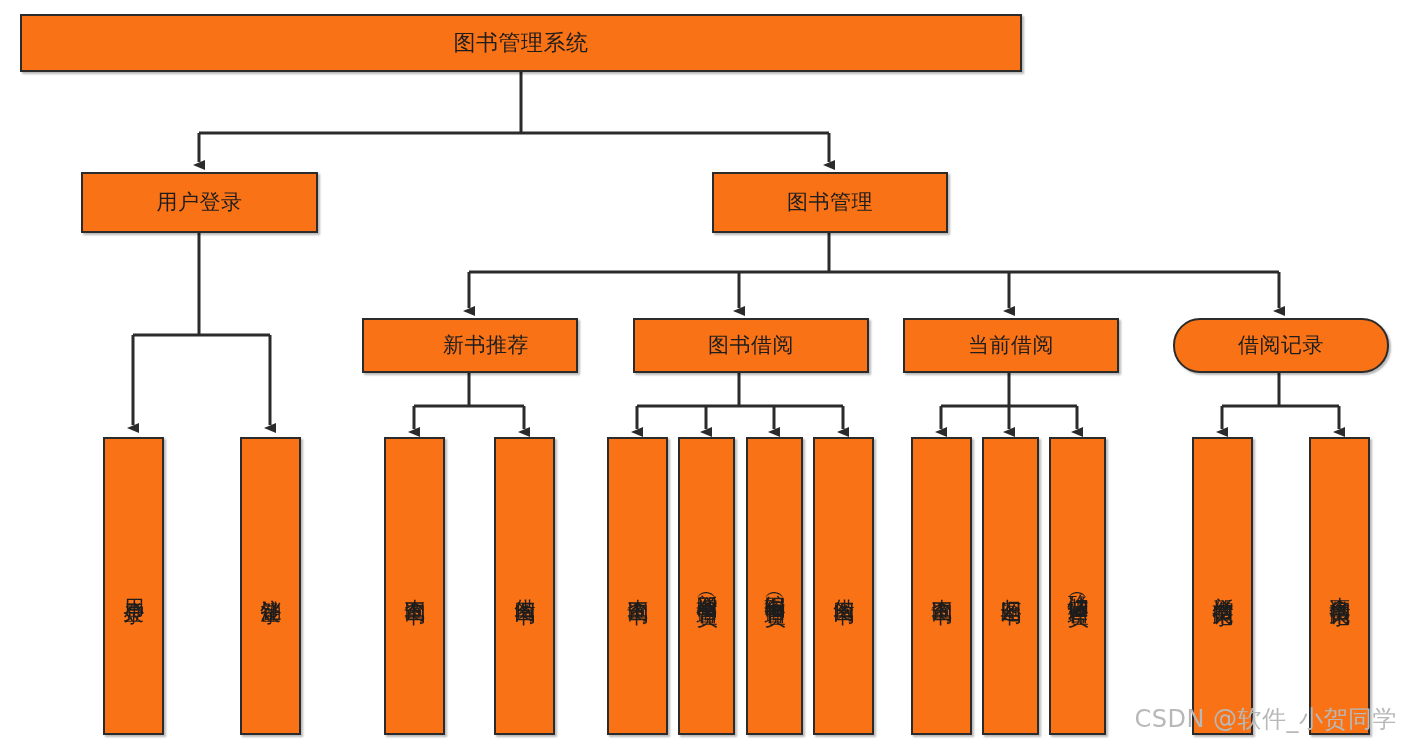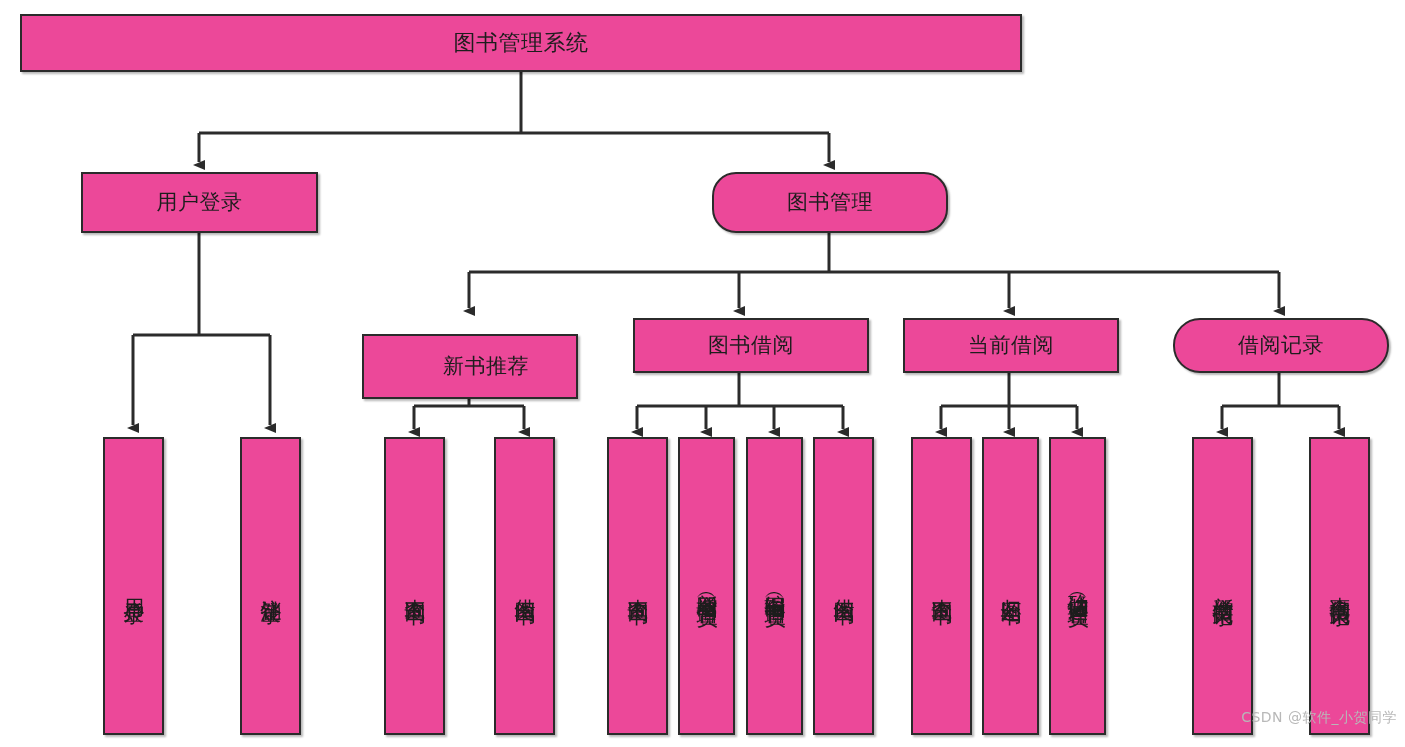--- a/index.html
+++ b/index.html
@@ -23,21 +23,21 @@
     position: absolute;
     left: 0;
     top: 0;
     width: 1405px;
     height: 747px;
     pointer-events: none;
   }
   .node {
     position: absolute;
     box-sizing: border-box;
-    background: #ec4899;
+    background: #f97316;
     border: 2px solid #2b2b2b;
     box-shadow: 2px 2px 2px rgba(0,0,0,0.28);
     display: flex;
     align-items: center;
     justify-content: center;
     z-index: 3;
   }
   .node-label {
     display: block;
     text-align: center;
@@ -64,22 +64,22 @@
     writing-mode: vertical-rl;
     text-orientation: upright;
     font-size: 21px;
     line-height: 1.28;
     letter-spacing: 2px;
     max-height: 100%;
   }
   .watermark {
     position: absolute;
     right: 8px;
-    bottom: 20px;
-    font-size: 14px;
+    bottom: 12px;
+    font-size: 24px;
     color: #b8b8b8;
     letter-spacing: 0.5px;
     z-index: 6;
     white-space: nowrap;
     font-family: "DejaVu Sans", "Liberation Sans", sans-serif;
   }
 </style>
 </head>
 <body>
 
@@ -136,25 +136,25 @@
     </g>
   </svg>
 
   <div class="node horiz root" style="left:20px; top:14px; width:1002px; height:58px;">
     <span class="node-label">图书管理系统</span>
   </div>
 
   <div class="node horiz" style="left:81px; top:172px; width:237px; height:61px;">
     <span class="node-label">用户登录</span>
   </div>
-  <div class="node horiz" style="left:712px; top:172px; width:236px; height:61px;border-radius:24px;">
+  <div class="node horiz" style="left:712px; top:172px; width:236px; height:61px;">
     <span class="node-label">图书管理</span>
   </div>
 
-  <div class="node horiz" style="left:362px; top:334px; width:216px; height:65px;padding-left:32px;">
+  <div class="node horiz" style="left:362px; top:318px; width:216px; height:55px;padding-left:32px;">
     <span class="node-label">新书推荐</span>
   </div>
   <div class="node horiz" style="left:633px; top:318px; width:236px; height:55px;">
     <span class="node-label">图书借阅</span>
   </div>
   <div class="node horiz" style="left:903px; top:318px; width:216px; height:55px;justify-content:center;">
     <span class="node-label">当前借阅</span>
   </div>
   <div class="node horiz" style="left:1173px; top:318px; width:216px; height:55px;border-radius:27px;">
     <span class="node-label">借阅记录</span>

